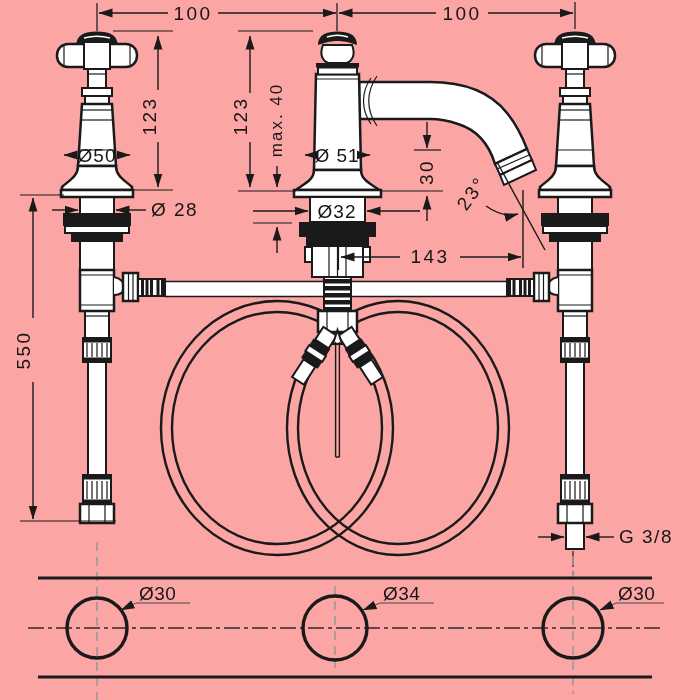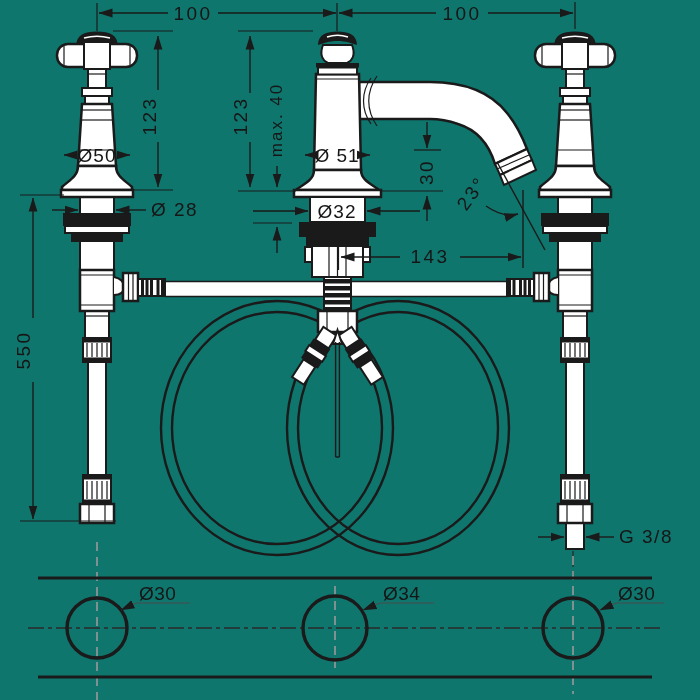--- a/index.html
+++ b/index.html
@@ -1,16 +1,16 @@
 <!DOCTYPE html>
 <html><head>
 <meta charset="utf-8">
 <style>
   html,body{margin:0;padding:0;background:#ffffff;}
-  .page{width:700px;height:700px;background:#0f766e;position:relative;font-family:"Liberation Sans",sans-serif;}
+  .page{width:700px;height:700px;background:#fca5a5;position:relative;font-family:"Liberation Sans",sans-serif;}
   svg{display:block;}
   .ln{stroke:#1a1a1a;stroke-width:2;fill:#ffffff;}
   .ln25{stroke:#1a1a1a;stroke-width:2.5;fill:#ffffff;}
   .thin{stroke:#1a1a1a;stroke-width:1.2;fill:none;}
   .blk{fill:#1a1a1a;stroke:none;}
   .dim-l{stroke:#1a1a1a;stroke-width:1.4;fill:none;}
   .ext{stroke:#1a1a1a;stroke-width:1.2;fill:none;}
   .hose{stroke:#1a1a1a;stroke-width:2.4;fill:none;}
   .dim-t{font-family:"Liberation Sans",sans-serif;font-size:19px;letter-spacing:2.5px;fill:#161616;}
   .dim-s{font-family:"Liberation Sans",sans-serif;font-size:17px;letter-spacing:2px;fill:#161616;}

